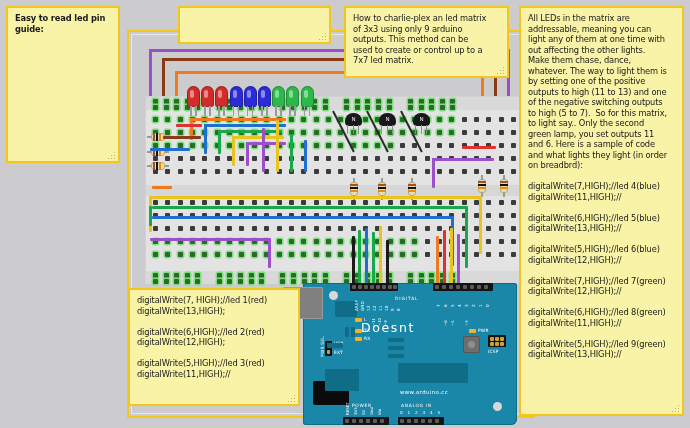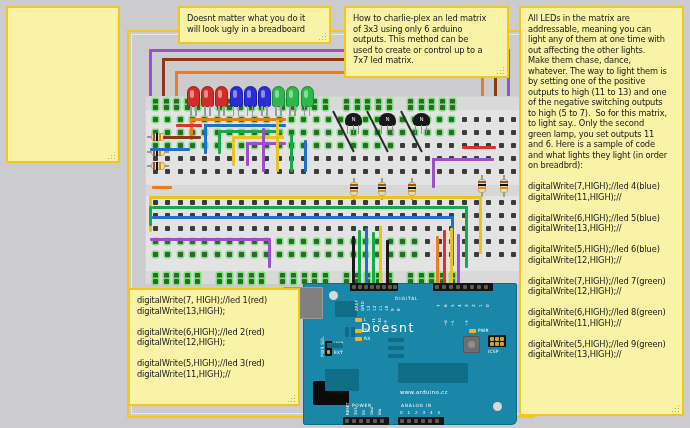--- a/index.html
+++ b/index.html
@@ -865,25 +865,24 @@
         <div style="position: absolute; color: rgb(255, 255, 255); font-size: 4.2px; font-family: &quot;DejaVu Sans&quot;, sans-serif; left: 97px; top: 127px;">0</div>
         <div style="position: absolute; color: rgb(255, 255, 255); font-size: 4.2px; font-family: &quot;DejaVu Sans&quot;, sans-serif; left: 104.5px; top: 127px;">1</div>
         <div style="position: absolute; color: rgb(255, 255, 255); font-size: 4.2px; font-family: &quot;DejaVu Sans&quot;, sans-serif; left: 112px; top: 127px;">2</div>
         <div style="position: absolute; color: rgb(255, 255, 255); font-size: 4.2px; font-family: &quot;DejaVu Sans&quot;, sans-serif; left: 119.5px; top: 127px;">3</div>
         <div style="position: absolute; color: rgb(255, 255, 255); font-size: 4.2px; font-family: &quot;DejaVu Sans&quot;, sans-serif; left: 127px; top: 127px;">4</div>
         <div style="position: absolute; color: rgb(255, 255, 255); font-size: 4.2px; font-family: &quot;DejaVu Sans&quot;, sans-serif; left: 134.5px; top: 127px;">5</div>
       </div>
   </div>
 
   <div id="notes">
-      <div class="note" style="left: 6px; top: 6px; width: 114px; height: 157px;"><div class="grip"><i style="left: 6px; top: 0px;"></i><i style="left: 3px; top: 3px;"></i><i style="left: 6px; top: 3px;"></i><i style="left: 0px; top: 6px;"></i><i style="left: 3px; top: 6px;"></i><i style="left: 6px; top: 6px;"></i></div></div>
-      <div class="note" style="left: 178px; top: 6px; width: 153px; height: 38px;"><div>Doesnt matter what you do it
-will look ugly in a breadboard</div><div class="grip"><i style="left: 6px; top: 0px;"></i><i style="left: 3px; top: 3px;"></i><i style="left: 6px; top: 3px;"></i><i style="left: 0px; top: 6px;"></i><i style="left: 3px; top: 6px;"></i><i style="left: 6px; top: 6px;"></i></div></div>
+      <div class="note" style="left: 6px; top: 6px; width: 114px; height: 157px;"><div class="note-title" style="margin-bottom: 9px;">Easy to read led pin guide:</div><div class="grip"><i style="left: 6px; top: 0px;"></i><i style="left: 3px; top: 3px;"></i><i style="left: 6px; top: 3px;"></i><i style="left: 0px; top: 6px;"></i><i style="left: 3px; top: 6px;"></i><i style="left: 6px; top: 6px;"></i></div></div>
+      <div class="note" style="left: 178px; top: 6px; width: 153px; height: 38px;"><div class="grip"><i style="left: 6px; top: 0px;"></i><i style="left: 3px; top: 3px;"></i><i style="left: 6px; top: 3px;"></i><i style="left: 0px; top: 6px;"></i><i style="left: 3px; top: 6px;"></i><i style="left: 6px; top: 6px;"></i></div></div>
       <div class="note" style="left: 344px; top: 6px; width: 165px; height: 72px;"><div>How to charlie-plex an led matrix
-of 3x3 using only 6 arduino
+of 3x3 using only 9 arduino
 outputs. This method can be
 used to create or control up to a
 7x7 led matrix.</div><div class="grip"><i style="left: 6px; top: 0px;"></i><i style="left: 3px; top: 3px;"></i><i style="left: 6px; top: 3px;"></i><i style="left: 0px; top: 6px;"></i><i style="left: 3px; top: 6px;"></i><i style="left: 6px; top: 6px;"></i></div></div>
       <div class="note" style="left: 519px; top: 6px; width: 165px; height: 410px;"><div>All LEDs in the matrix are
 addressable, meaning you can
 light any of them at one time with
 out affecting the other lights.
 Make them chase, dance,
 whatever. The way to light them is
 by setting one of the positive

